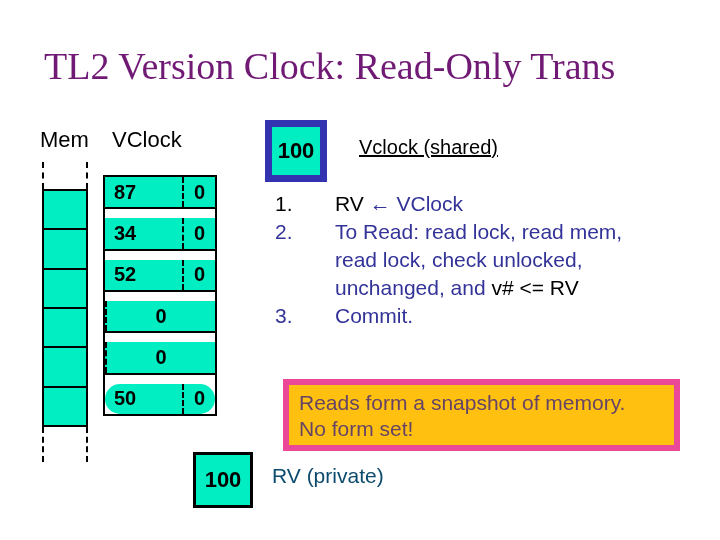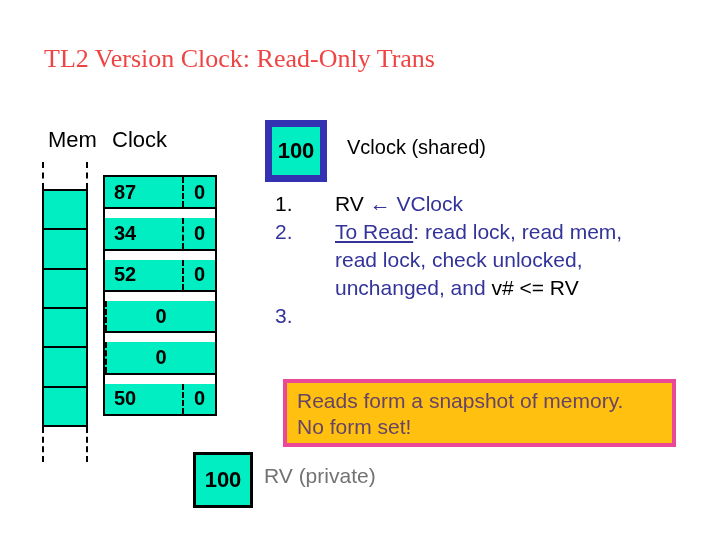--- a/index.html
+++ b/index.html
@@ -2,81 +2,81 @@
 <html><head>
 <meta charset="utf-8">
 <style>
   html,body{margin:0;padding:0;}
   body{width:720px;height:540px;background:#ffffff;position:relative;overflow:hidden;
        font-family:"Liberation Sans",sans-serif;}
   .abs{position:absolute;}
 
   
   .slide-title{left:44px;top:44px;width:640px;font-family:"Liberation Serif",serif;
-    font-size:26px;color:#ef4444;white-space:nowrap;}
+    font-size:38px;color:#701a75;white-space:nowrap;}
 
   
   .col-label{font-size:22px;color:#000;}
-  .mem-label{left:48px;top:127px;}
+  .mem-label{left:40px;top:127px;}
   .locks-label{left:112px;top:127px;}
 
   
   .mem-dash-top{left:42px;top:162px;width:42px;height:27px;
     border-left:2px dashed #000;border-right:2px dashed #000;}
   .mem-col{left:42px;top:189px;width:42px;height:234px;border:2px solid #000;
     display:flex;flex-direction:column;}
   .mem-cell{flex:1;background:#00EEC1;border-bottom:2px solid #000;}
   .mem-cell:last-child{border-bottom:none;}
   .mem-dash-bot{left:42px;top:427px;width:42px;height:35px;
     border-left:2px dashed #000;border-right:2px dashed #000;}
 
   
   .locks-table{left:103px;top:175px;width:110px;height:237px;border:2px solid #000;
     display:flex;flex-direction:column;gap:9px;}
   .lock-row{flex:1;display:flex;background:#00EEC1;border-bottom:2px solid #000;
     align-items:center;}
-  .lock-row:last-child{border-bottom:none;}
+  .lock-row:last-child{border-bottom:none;border-radius:15px;}
   .lock-ver{width:68px;padding-left:9px;font-size:20px;font-weight:bold;color:#000;}
   .lock-zero{flex:1;border-left:2px dashed #000;text-align:center;
     font-size:20px;font-weight:bold;color:#000;align-self:stretch;
     display:flex;align-items:center;justify-content:center;}
 
   
   .vclock-box{left:265px;top:120px;width:48px;height:48px;background:#00EEC1;
     border:7px solid #3333B2;display:flex;align-items:center;justify-content:center;
     font-size:22px;font-weight:bold;color:#000;}
-  .vclock-label{left:347px;top:136px;font-size:20px;color:#000;}
+  .vclock-label{left:359px;top:136px;font-size:20px;color:#000;text-decoration:underline;}
 
   
   .steps{left:275px;top:190px;width:360px;font-size:21px;line-height:28px;color:#333399;}
   .step{display:flex;}
   .step-num{width:34px;flex:none;}
   .step-body{width:320px;margin-left:26px;}
   .ink-black{color:#000;}
   .ink-navy{color:#333399;}
-  .u{text-decoration:underline;}
+  .u{}
 
   
   .callout{left:283px;top:379px;width:365px;height:50px;background:#FFC010;
-    border:4px solid #ec4899;padding:5px 10px;font-size:21px;line-height:26px;
+    border:6px solid #ec4899;padding:5px 10px;font-size:21px;line-height:26px;
     color:#664466;}
 
   
   .rv-box{left:193px;top:452px;width:54px;height:50px;background:#00EEC1;
     border:3px solid #000;display:flex;align-items:center;justify-content:center;
     font-size:22px;font-weight:bold;color:#000;}
-  .rv-label{left:264px;top:464px;font-size:21px;color:#737373;}
+  .rv-label{left:272px;top:464px;font-size:21px;color:#0c4a6e;}
 </style>
 </head>
 <body>
 
 <div class="abs slide-title">TL2 Version Clock: Read-Only Trans</div>
 
 <div class="abs col-label mem-label">Mem</div>
-<div class="abs col-label locks-label">Clock</div>
+<div class="abs col-label locks-label">VClock</div>
 
 <div class="abs mem-dash-top"></div>
 <div class="abs mem-col">
   <div class="mem-cell"></div>
   <div class="mem-cell"></div>
   <div class="mem-cell"></div>
   <div class="mem-cell"></div>
   <div class="mem-cell"></div>
   <div class="mem-cell"></div>
 </div>
@@ -114,20 +114,21 @@
   <div class="step">
     <span class="step-num ink-black">1.</span>
     <span class="step-body"><span class="ink-black">RV </span><span class="ink-navy">← VClock</span></span>
   </div>
   <div class="step">
     <span class="step-num ink-navy">2.</span>
     <span class="step-body"><span class="ink-navy u">To Read</span><span class="ink-navy">: read lock, read mem, read lock, check unlocked, unchanged, and </span><span class="ink-black">v# &lt;= RV</span></span>
   </div>
   <div class="step">
     <span class="step-num ink-navy">3.</span>
+    <span class="step-body"><span class="ink-navy">Commit.</span></span>
   </div>
 </div>
 
 <div class="abs callout">
   <div>Reads form a snapshot of memory.</div>
   <div>No form set!</div>
 </div>
 
 <div class="abs rv-box">100</div>
 <div class="abs rv-label">RV (private)</div>

